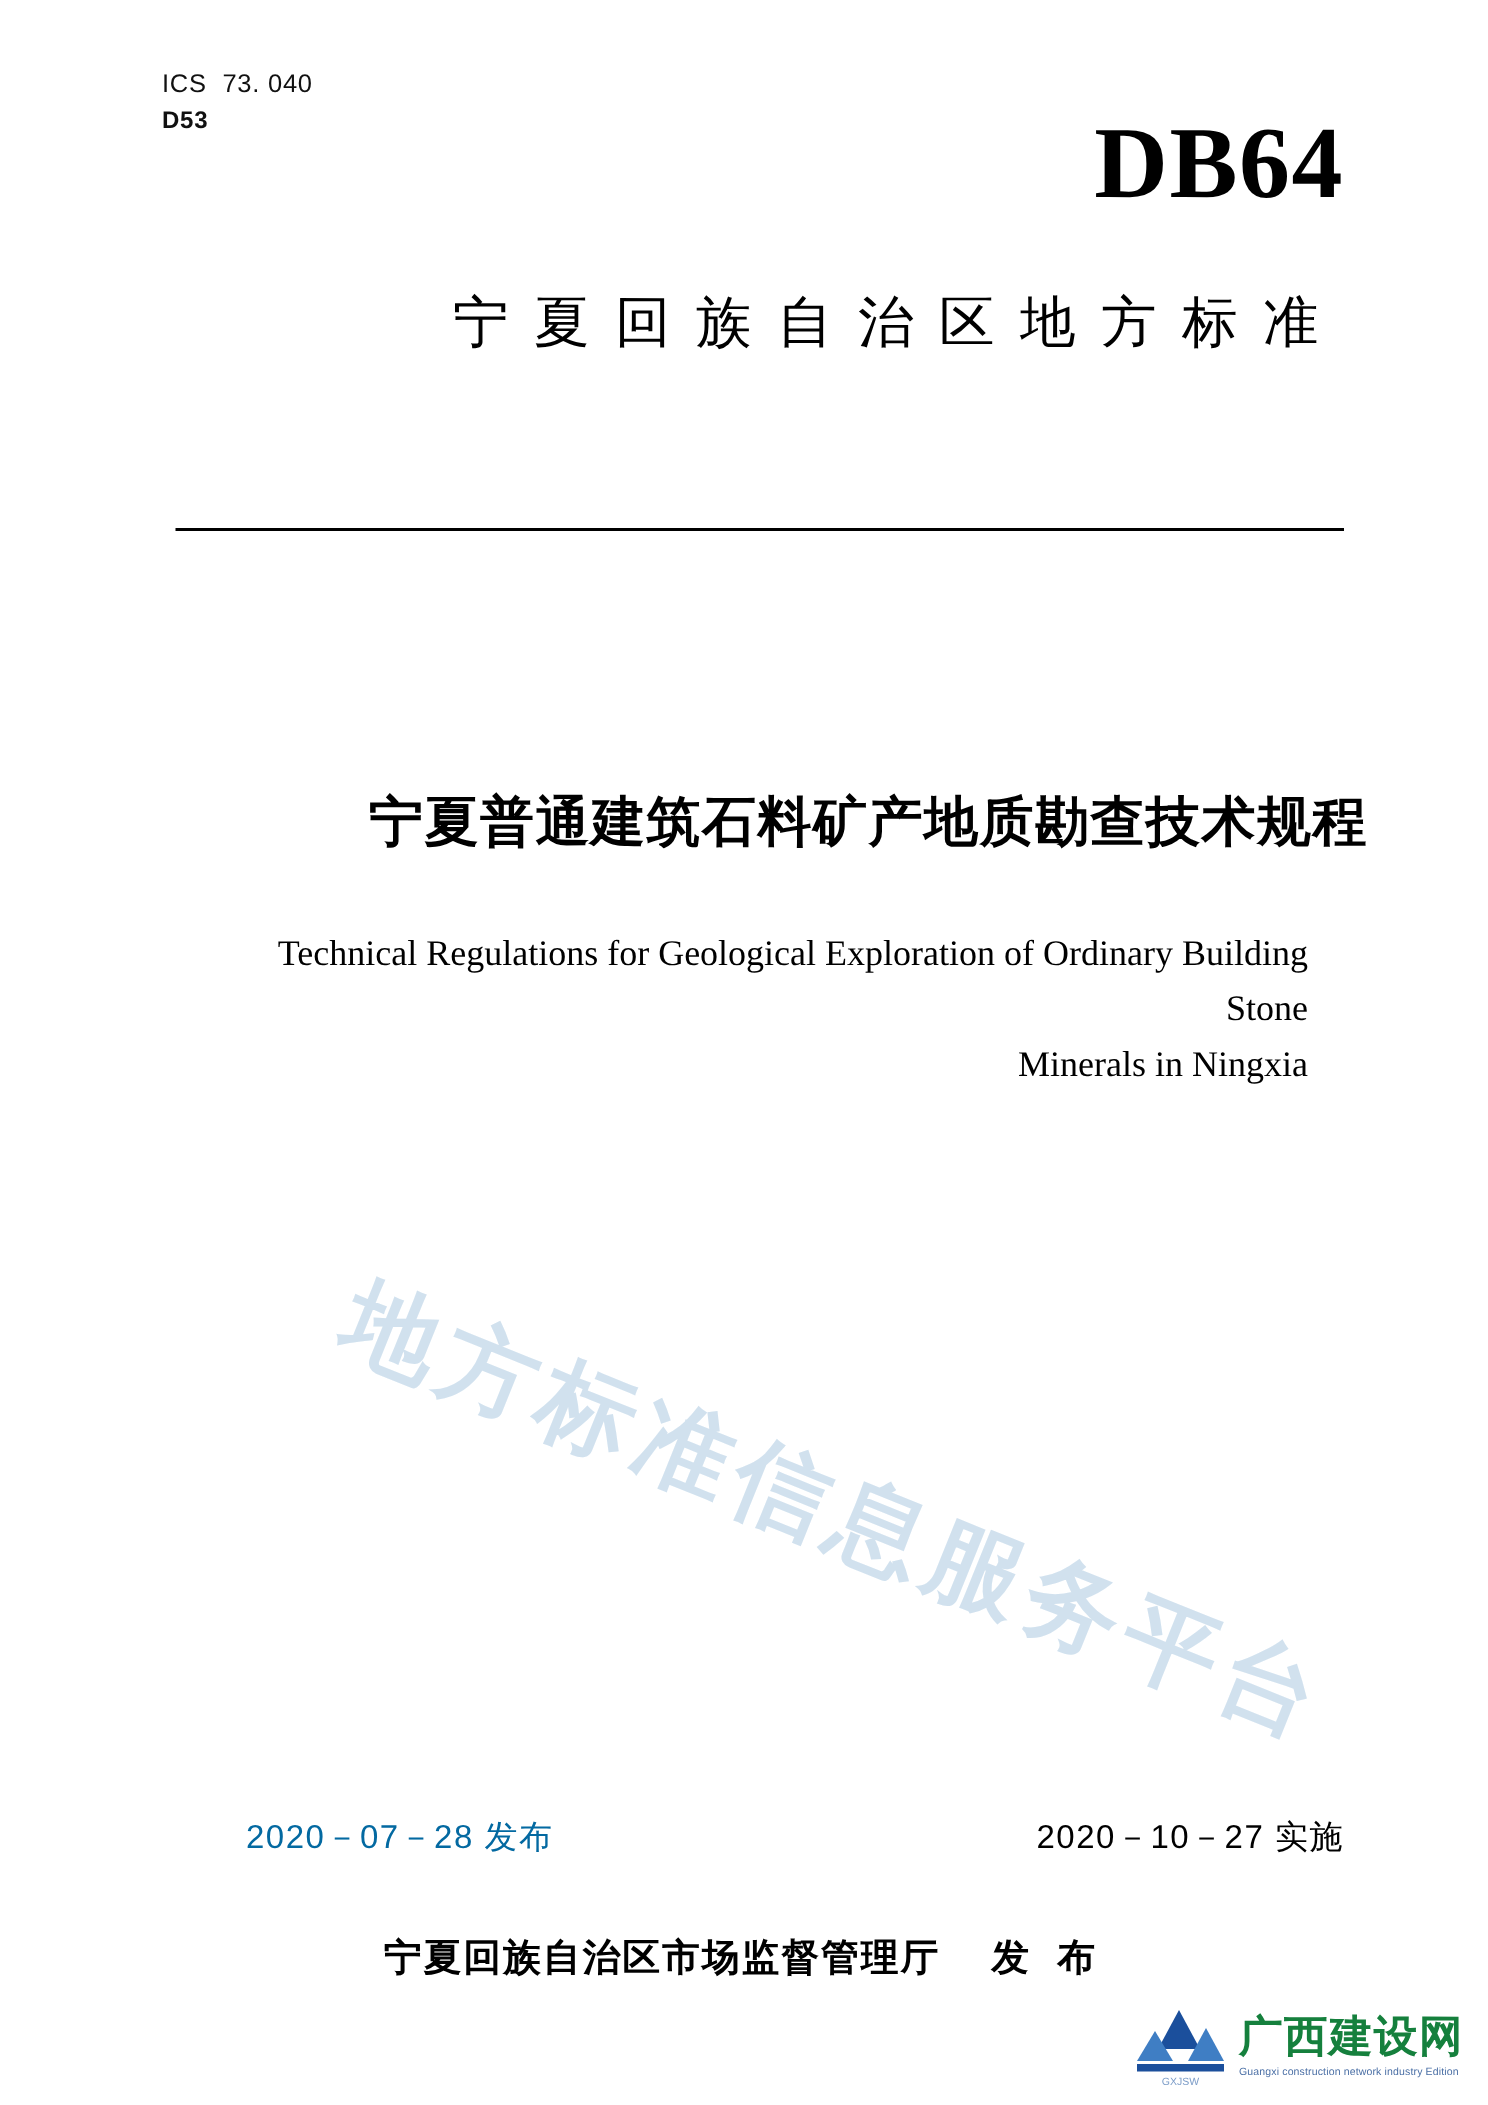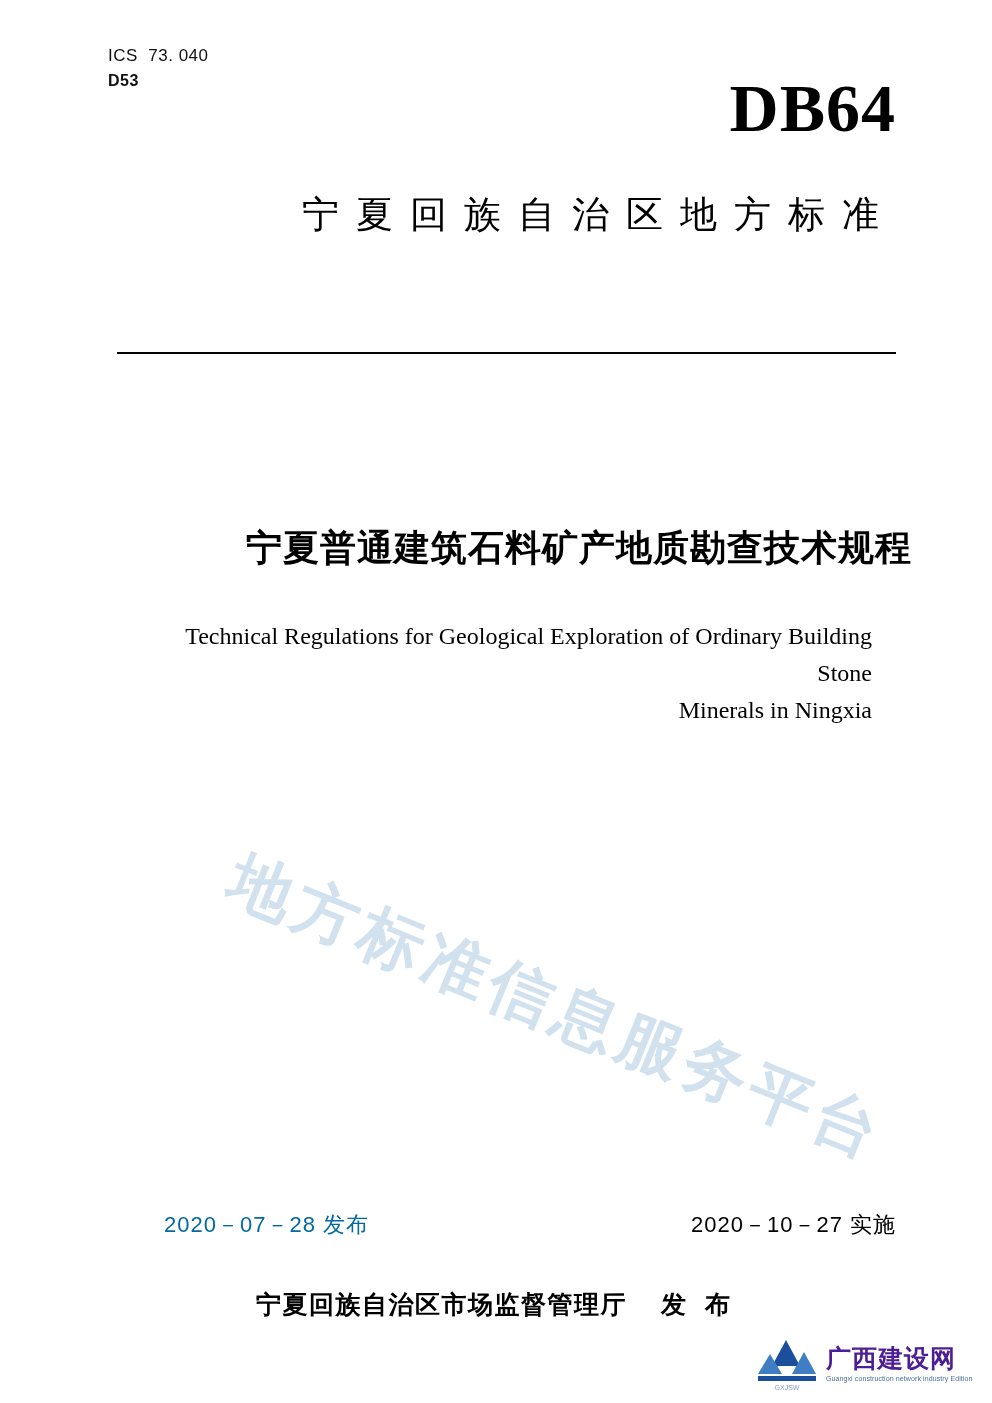--- a/index.html
+++ b/index.html
@@ -185,23 +185,23 @@
     flex: 0 0 62px;
   }
   .logo-text {
     display: flex;
     flex-direction: column;
     justify-content: center;
     line-height: 1.1;
   }
   .logo-cn {
     font-family: "Liberation Sans", sans-serif;
-    font-size: 25px;
-    font-weight: bold;
-    color: #4c1d95;
+    font-size: 29px;
+    font-weight: bold;
+    color: #15803d;
     letter-spacing: 1px;
   }
   .logo-en {
     font-family: "Liberation Sans", sans-serif;
     font-size: 7px;
     color: #4a6fa5;
     letter-spacing: 0.1px;
     margin-top: 3px;
   }
 </style>

